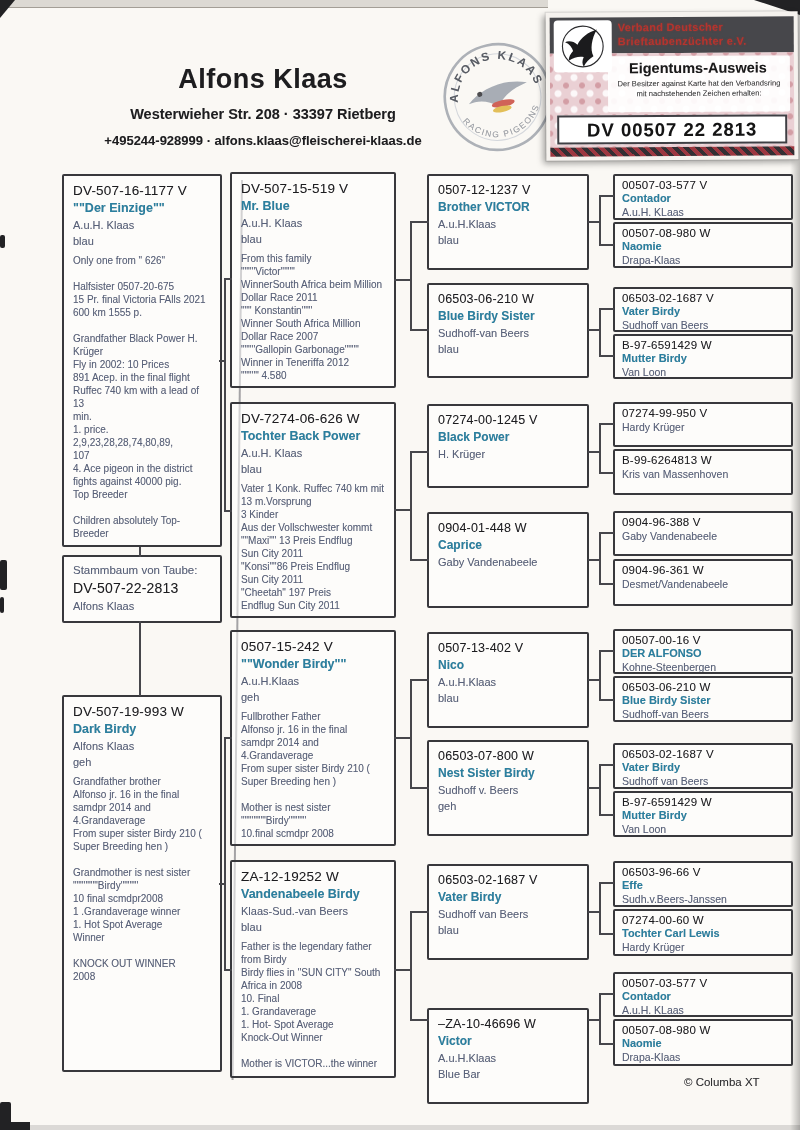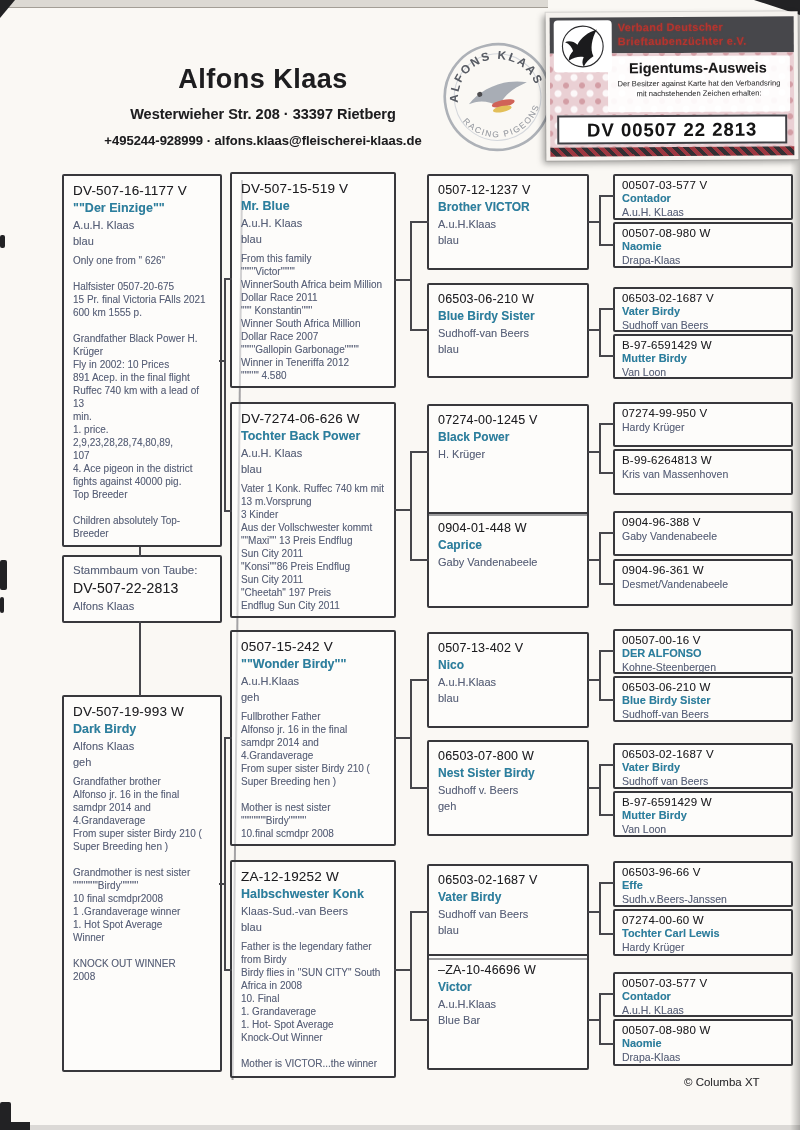--- a/index.html
+++ b/index.html
@@ -229,21 +229,21 @@
 4.Grandaverage
 From super sister   Birdy 210 (
 Super Breeding hen )
 
 Mother is nest sister
 """""""Birdy"""""
 10.final scmdpr 2008</div>
   </div>
   <div class="box b-lg" style="left:230px;top:860px;width:166px;height:218px">
     <div class="ring">ZA-12-19252 W</div>
-    <div class="name">Halbschwester Konk</div>
+    <div class="name">Vandenabeele Birdy</div>
     <div class="sub">Klaas-Sud.-van Beers</div>
     <div class="sub">blau</div>
     <div class="notes">Father is the legendary father
 from Birdy
 Birdy flies in "SUN CITY" South
 Africa in 2008
 10. Final
 1. Grandaverage
 1. Hot- Spot Average
    Knock-Out Winner
@@ -256,21 +256,21 @@
     <div class="name">Brother VICTOR</div>
     <div class="sub">A.u.H.Klaas</div>
     <div class="sub">blau</div>
   </div>
   <div class="box" style="left:427px;top:283px;width:162px;height:95px">
     <div class="ring">06503-06-210 W</div>
     <div class="name">Blue Birdy Sister</div>
     <div class="sub">Sudhoff-van Beers</div>
     <div class="sub">blau</div>
   </div>
-  <div class="box" style="left:427px;top:404px;width:162px;height:112px">
+  <div class="box" style="left:427px;top:404px;width:162px;height:84px">
     <div class="ring">07274-00-1245 V</div>
     <div class="name">Black Power</div>
     <div class="sub">H. Krüger</div>
   </div>
   <div class="box" style="left:427px;top:512px;width:162px;height:96px">
     <div class="ring">0904-01-448 W</div>
     <div class="name">Caprice</div>
     <div class="sub">Gaby Vandenabeele</div>
   </div>
   <div class="box" style="left:427px;top:632px;width:162px;height:96px">
@@ -284,21 +284,21 @@
     <div class="name">Nest Sister Birdy</div>
     <div class="sub">Sudhoff v. Beers</div>
     <div class="sub">geh</div>
   </div>
   <div class="box" style="left:427px;top:864px;width:162px;height:96px">
     <div class="ring">06503-02-1687 V</div>
     <div class="name">Vater Birdy</div>
     <div class="sub">Sudhoff van Beers</div>
     <div class="sub">blau</div>
   </div>
-  <div class="box" style="left:427px;top:954px;width:162px;height:116px">
+  <div class="box" style="left:427px;top:1008px;width:162px;height:96px">
     <div class="ring">–ZA-10-46696 W</div>
     <div class="name">Victor</div>
     <div class="sub">A.u.H.Klaas</div>
     <div class="sub">Blue Bar</div>
   </div>
 
   <div class="box b-sm" style="left:613px;top:174px;width:180px;height:46px">
     <div class="ring">00507-03-577 V</div>
     <div class="name">Contador</div>
     <div class="sub">A.u.H. KLaas</div>

